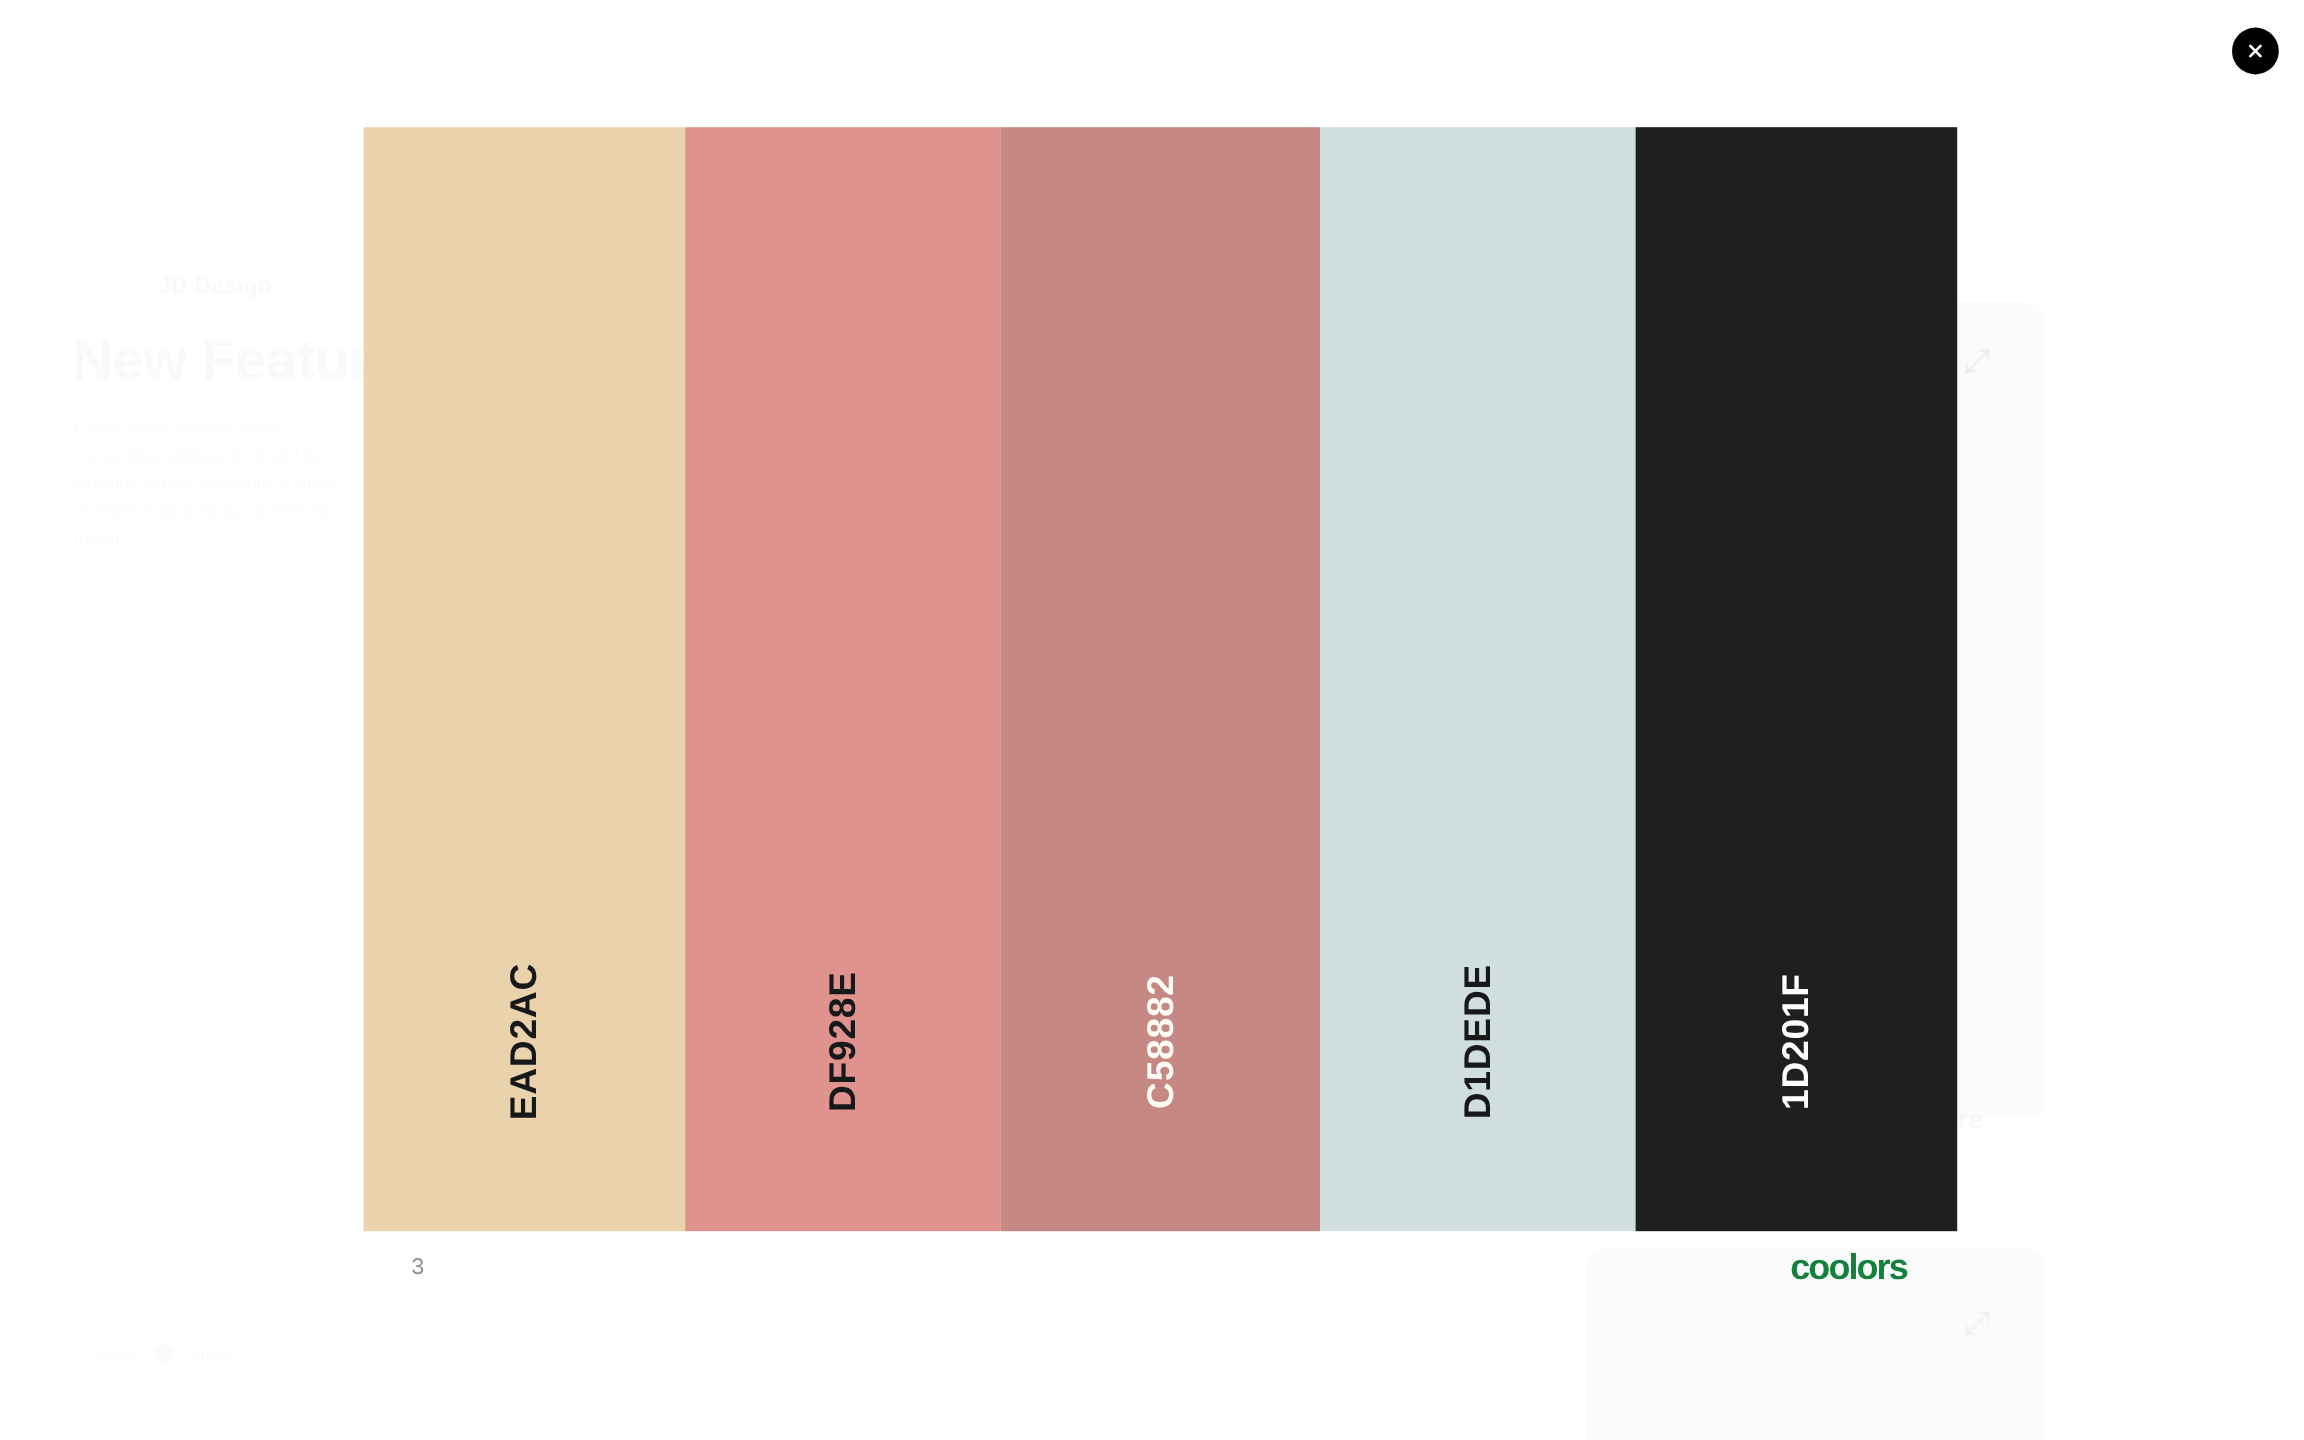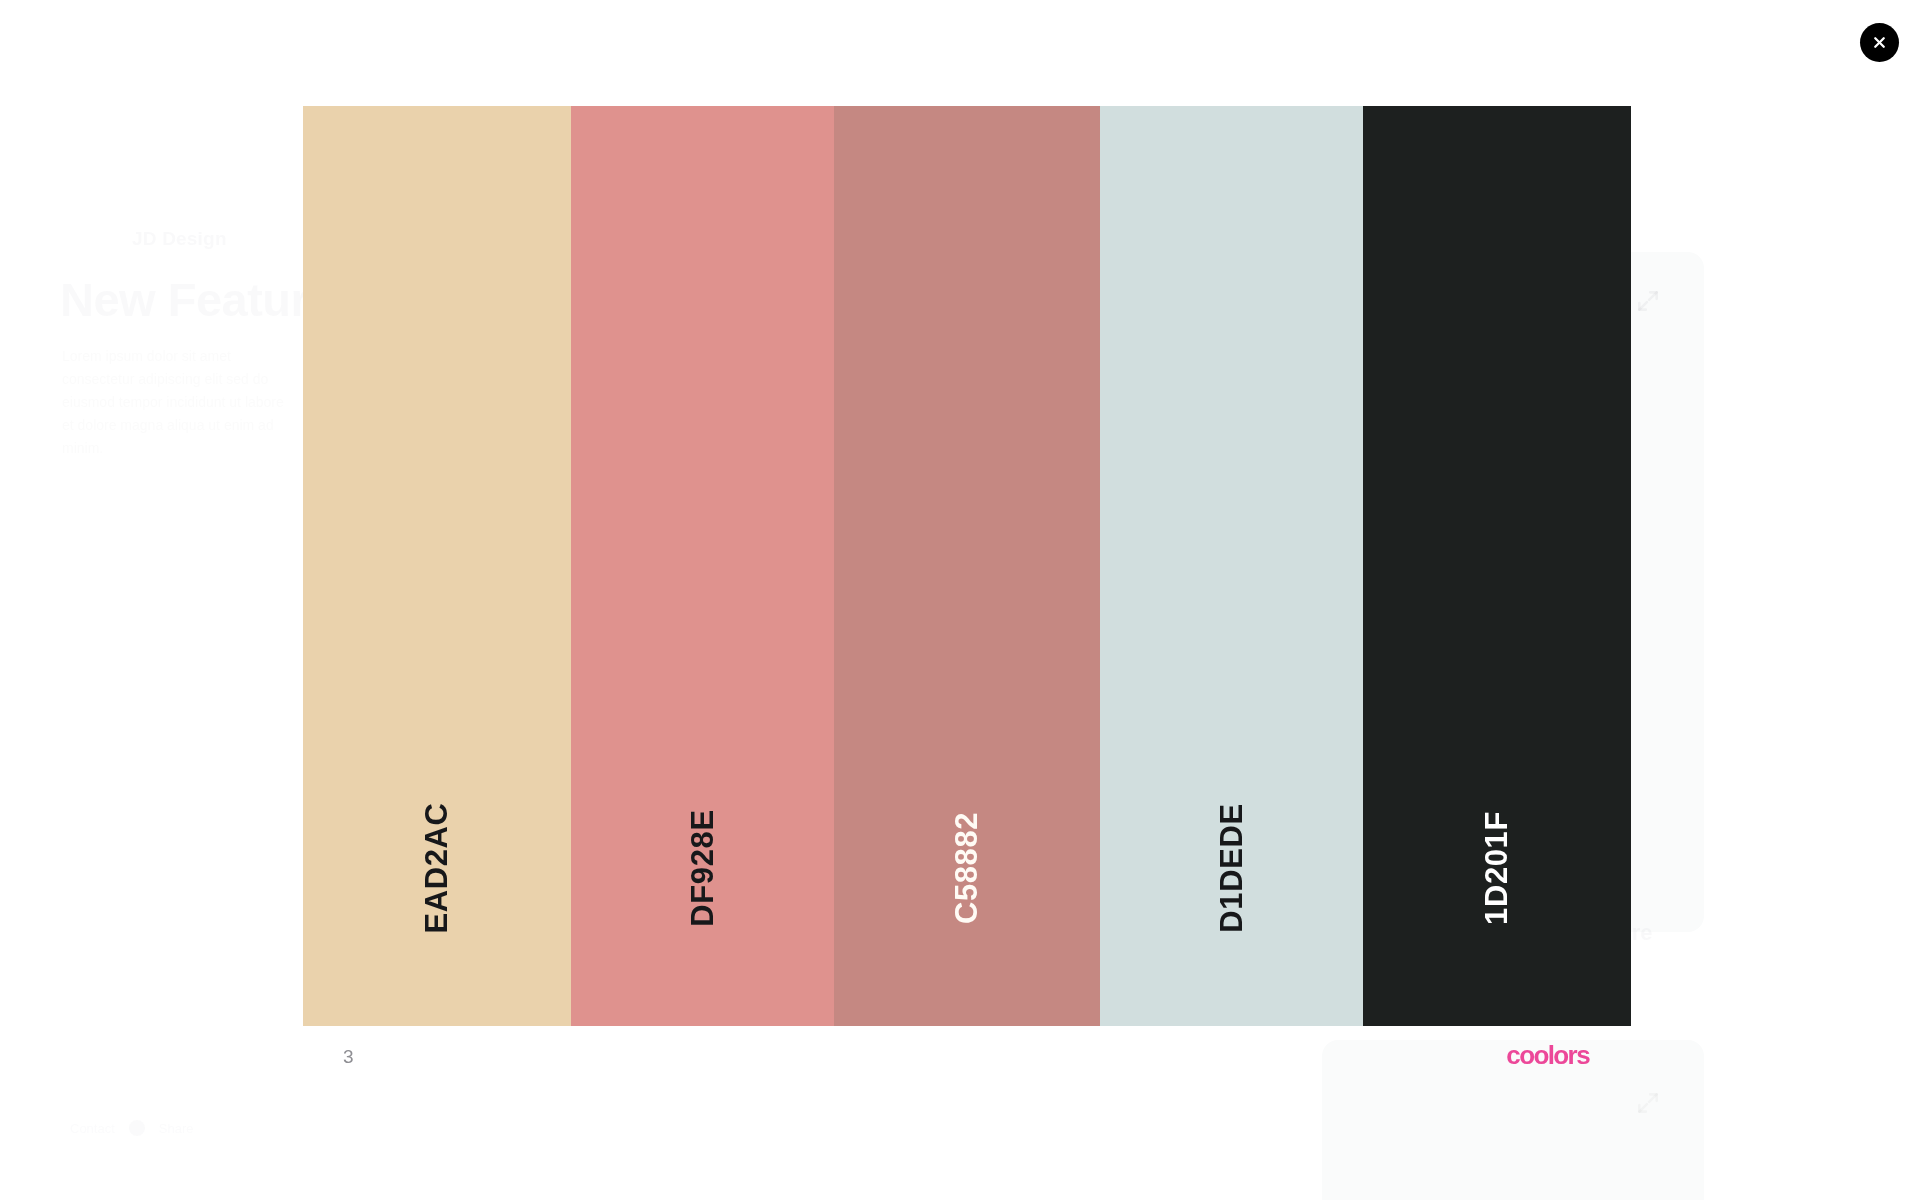--- a/index.html
+++ b/index.html
@@ -181,24 +181,24 @@
     font-size: 19px;
     font-weight: 400;
     color: #8e8e93;
     user-select: none;
   }
 
   .coolors-logo {
     position: absolute;
     right: 32px;
     top: 2px;
-    font-size: 26px;
+    font-size: 30px;
     font-weight: 800;
     letter-spacing: -1.6px;
-    color: #ec4899;
+    color: #15803d;
     user-select: none;
   }
 </style>
 </head>
 <body>
 
 <div id="root">
 
   <div class="bg-layer">
     <div class="bg-brand">JD Design</div>

